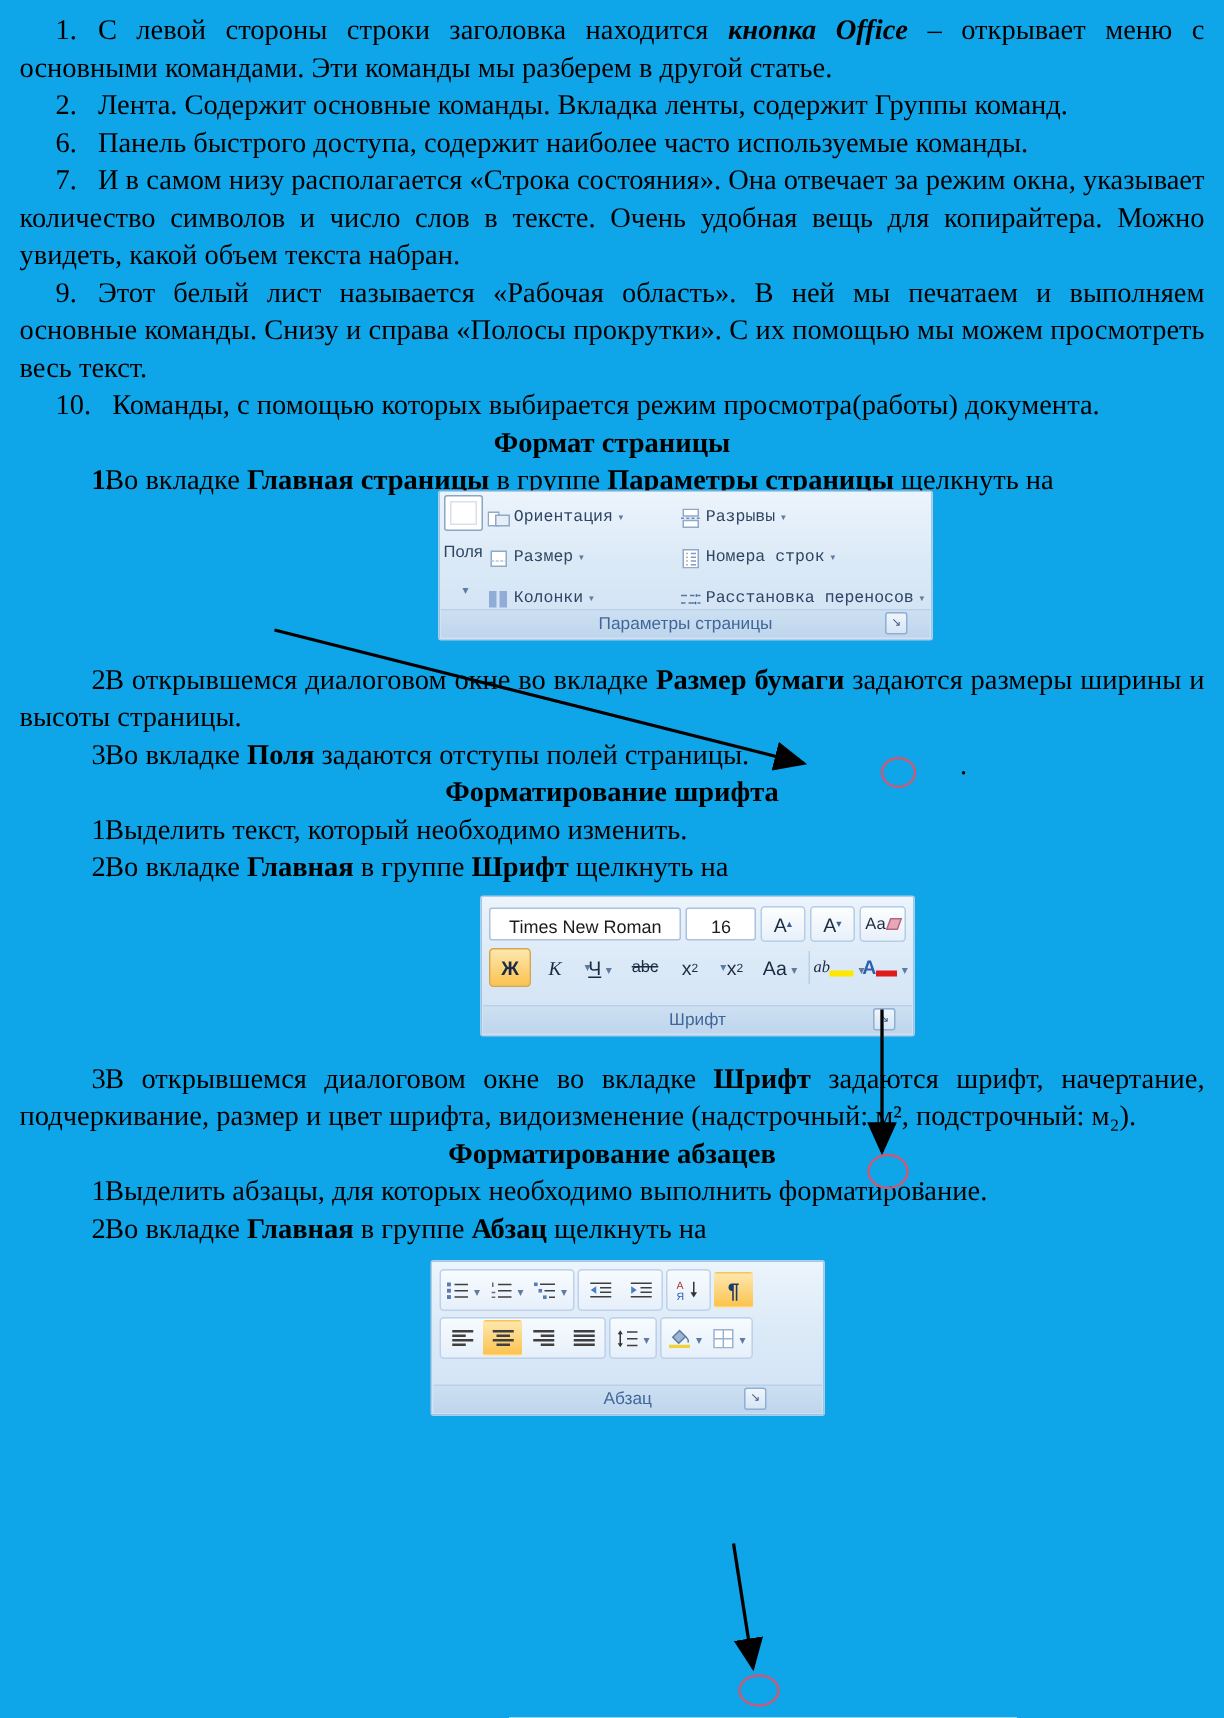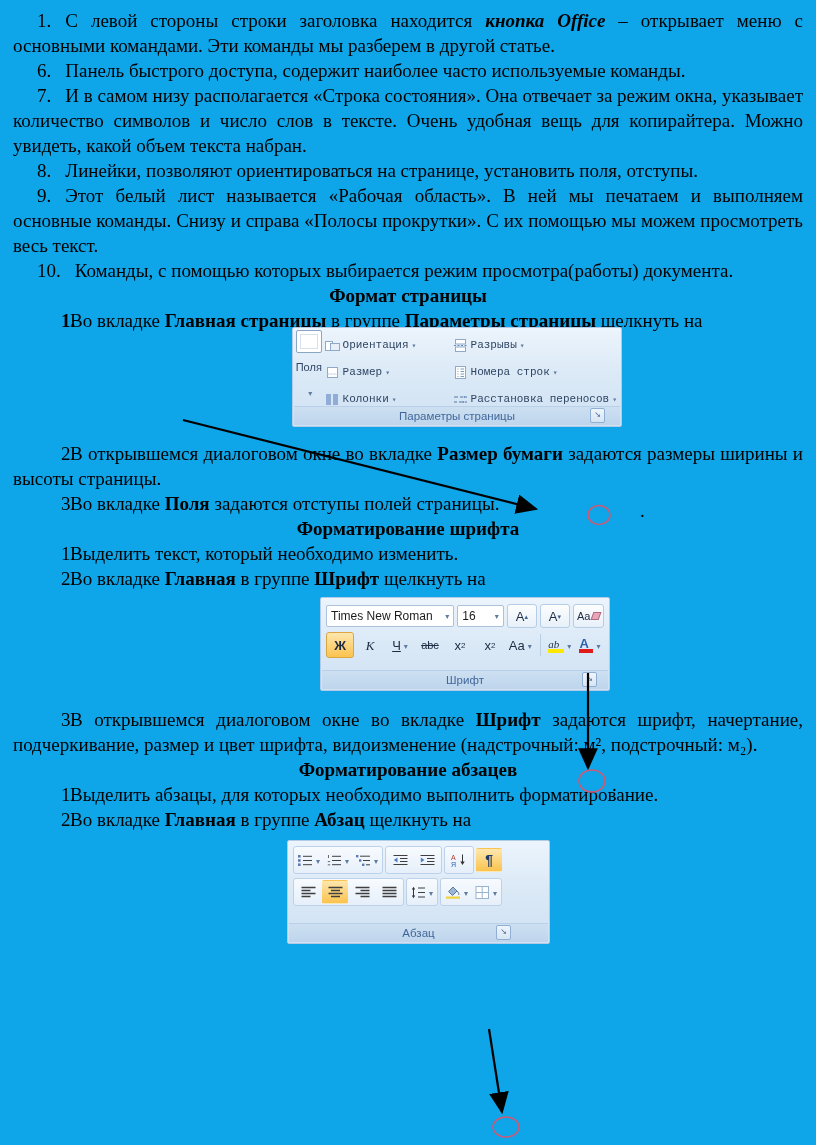--- a/index.html
+++ b/index.html
@@ -36,34 +36,34 @@
   .pgicon::before{content:"";position:absolute;inset:3px;border:1px solid #d7e1ee;}
   .blabel{margin-top:2px;color:#2f4563;}
   .fcols{flex:1;display:flex;}
   .fcol1{width:128px;} .fcol2{flex:1;}
   .fcol1,.fcol2{display:flex;flex-direction:column;justify-content:space-evenly;padding:2px 0;font-family:Liberation Mono, monospace;}
   .ritem{display:flex;align-items:center;padding:1px 2px;border-radius:2px;cursor:default;white-space:nowrap;}
   .ric{width:15px;height:13px;display:inline-flex;margin-right:3px;flex:none;}
   
   .f2row1{position:absolute;left:5px;right:5px;top:6px;height:24px;display:flex;align-items:center;gap:3px;}
   .combo{height:20px;background:#fff;border:1px solid #abc1dc;border-radius:2px;display:flex;
-         align-items:center;justify-content:space-between;padding:0 4px;font-size:12px;color:#1c1c1c;}
+         align-items:center;justify-content:space-between;padding:0 4px;font-size:12px;color:#1c1c1c;flex-direction:column;}
   .combo-font{width:136px;} .combo-size{width:42px;justify-content:space-between;}
   .tbtn{height:22px;min-width:22px;display:flex;align-items:center;justify-content:center;
         border:1px solid #b6cde6;border-radius:3px;background:linear-gradient(#fdfefe,#e7f0f9);
         font-size:13px;color:#1d2b42;padding:0 3px;}
   .f2row2{position:absolute;left:5px;right:5px;top:34px;height:26px;display:flex;align-items:center;gap:2px;}
   .sbtn{height:24px;min-width:22px;display:flex;align-items:center;justify-content:center;
         border:1px solid transparent;border-radius:3px;font-size:13px;color:#1d2b42;padding:0 2px;}
   .active-o{background:linear-gradient(#fde7ae,#fbc34e);border:1px solid #dba642;}
   .ul{text-decoration:underline;} .strike{text-decoration:line-through;font-size:11px;}
   .it{font-style:italic;font-family:"Liberation Serif",serif;}
   .hl-bar{display:block;width:16px;height:4px;background:#ffe800;margin-top:-1px;}
   .col-bar{display:block;width:14px;height:4px;background:#e01b1b;margin-top:-1px;}
-  .stack{display:flex;flex-direction:column;align-items:flex-start;line-height:12px;}
+  .stack{display:flex;flex-direction:row;align-items:flex-end;line-height:12px;}
   .caret-up::after{content:"▴";font-size:7px;color:#3d5f91;vertical-align:top;}
   .caret-dn::after{content:"▾";font-size:7px;color:#3d5f91;vertical-align:top;}
   .eraser{width:9px;height:6px;background:#e8a7b8;border:1px solid #b06a80;transform:skewX(-20deg);margin-left:2px;}
   .vsep{width:1px;height:22px;background:#b9cfe8;margin:0 3px;}
   
   .f3row1{position:absolute;left:5px;right:5px;top:5px;height:28px;display:flex;align-items:center;gap:2px;}
   .f3row2{position:absolute;left:5px;right:5px;top:37px;height:28px;display:flex;align-items:center;gap:2px;}
   .bgrp{display:flex;align-items:center;gap:1px;border:1px solid #bdd2ea;border-radius:3px;
         background:linear-gradient(#f7fbfe,#e6effa);padding:1px;}
   .pbtn{height:22px;min-width:20px;display:flex;align-items:center;justify-content:center;
@@ -72,23 +72,23 @@
   
   .overlay{position:absolute;left:0;top:0;width:816px;height:1145px;pointer-events:none;}
   .abs-period{position:absolute;font-family:"Liberation Serif",serif;font-size:19px;}
 </style>
 </head>
 <body>
 
 <div class="page">
 
   <p class="p-ind"><span class="num">1.</span><span>С левой стороны строки заголовка находится </span><i class="bi">кнопка Office</i><span> – открывает меню с основными командами. Эти команды мы разберем в другой статье.</span></p>
+  <p class="p-ind"><span class="num">2.</span><span>Лента. Содержит основные команды. Вкладка ленты, содержит Группы команд.</span></p>
   <p class="p-ind"><span class="num">6.</span><span>Панель быстрого доступа, содержит наиболее часто используемые команды.</span></p>
   <p class="p-ind"><span class="num">7.</span><span>И в самом низу располагается «Строка состояния». Она отвечает за режим окна, указывает количество символов и число слов в тексте. Очень удобная вещь для копирайтера. Можно увидеть, какой объем текста набран.</span></p>
-  <p class="p-ind"><span class="num">8.</span><span>Линейки, позволяют ориентироваться на странице, установить поля, отступы.</span></p>
   <p class="p-ind"><span class="num">9.</span><span>Этот белый лист называется «Рабочая область». В ней мы печатаем и выполняем основные команды. Снизу и справа «Полосы прокрутки». С их помощью мы можем просмотреть весь текст.</span></p>
   <p class="p-ind"><span class="num">10.</span><span>Команды, с помощью которых выбирается режим просмотра(работы) документа.</span></p>
 
   <h3 class="hd">Формат страницы</h3>
 
   <p class="p-ind"><b class="lnum">1.</b><span>Во вкладке </span><b>Главная страницы</b><span> в группе </span><b>Параметры страницы</b><span> щелкнуть на</span></p>
 
   <div class="fig" id="fig1">
     <div class="f1body">
       <div class="bigbtn">

